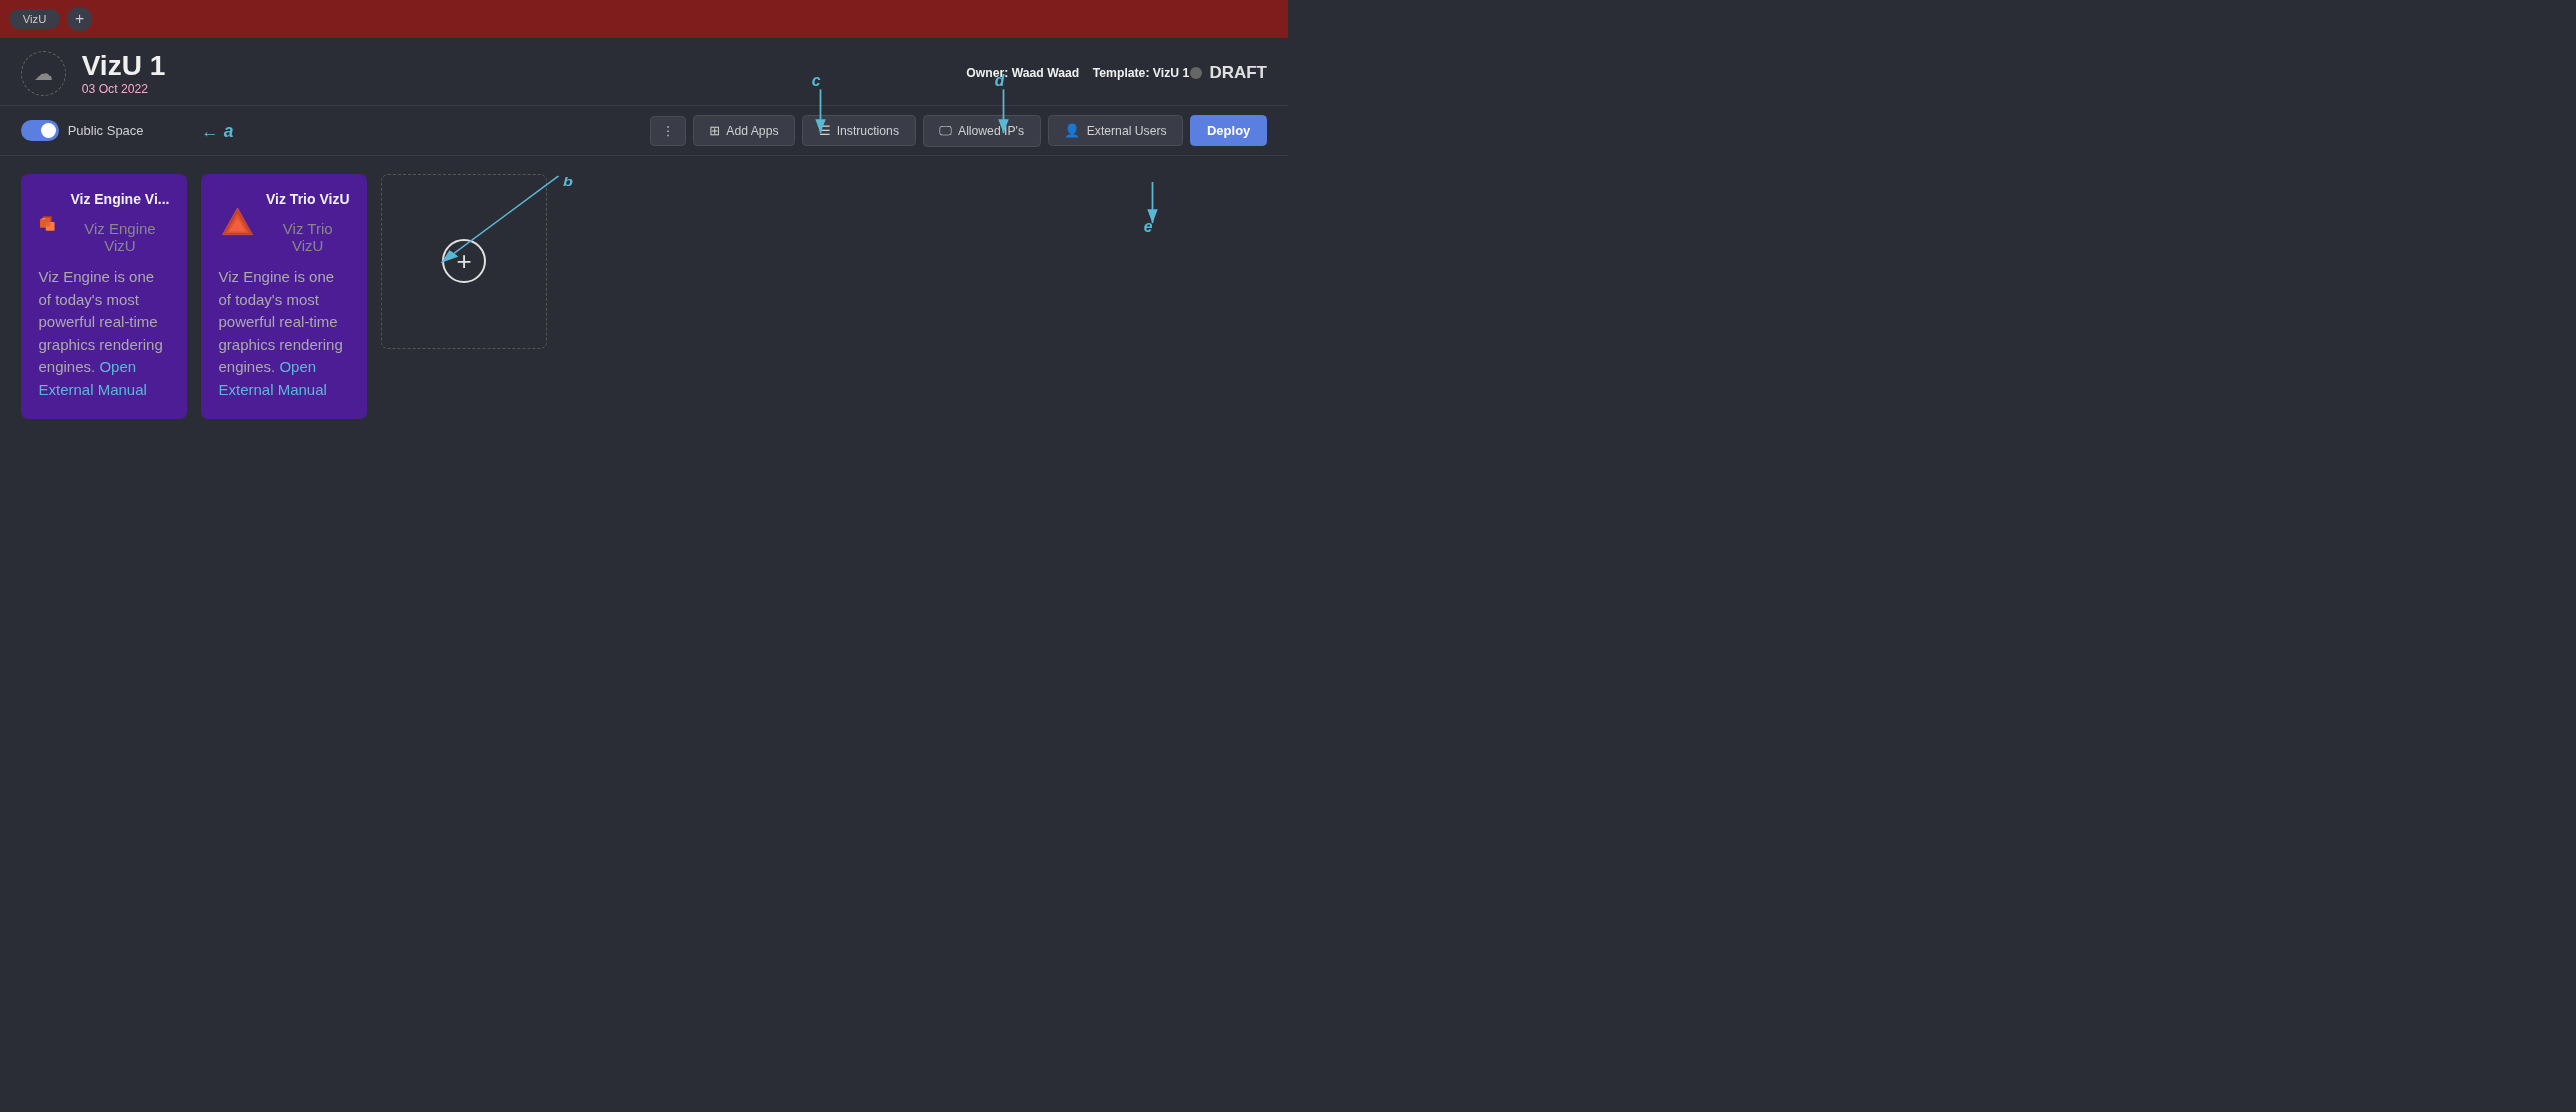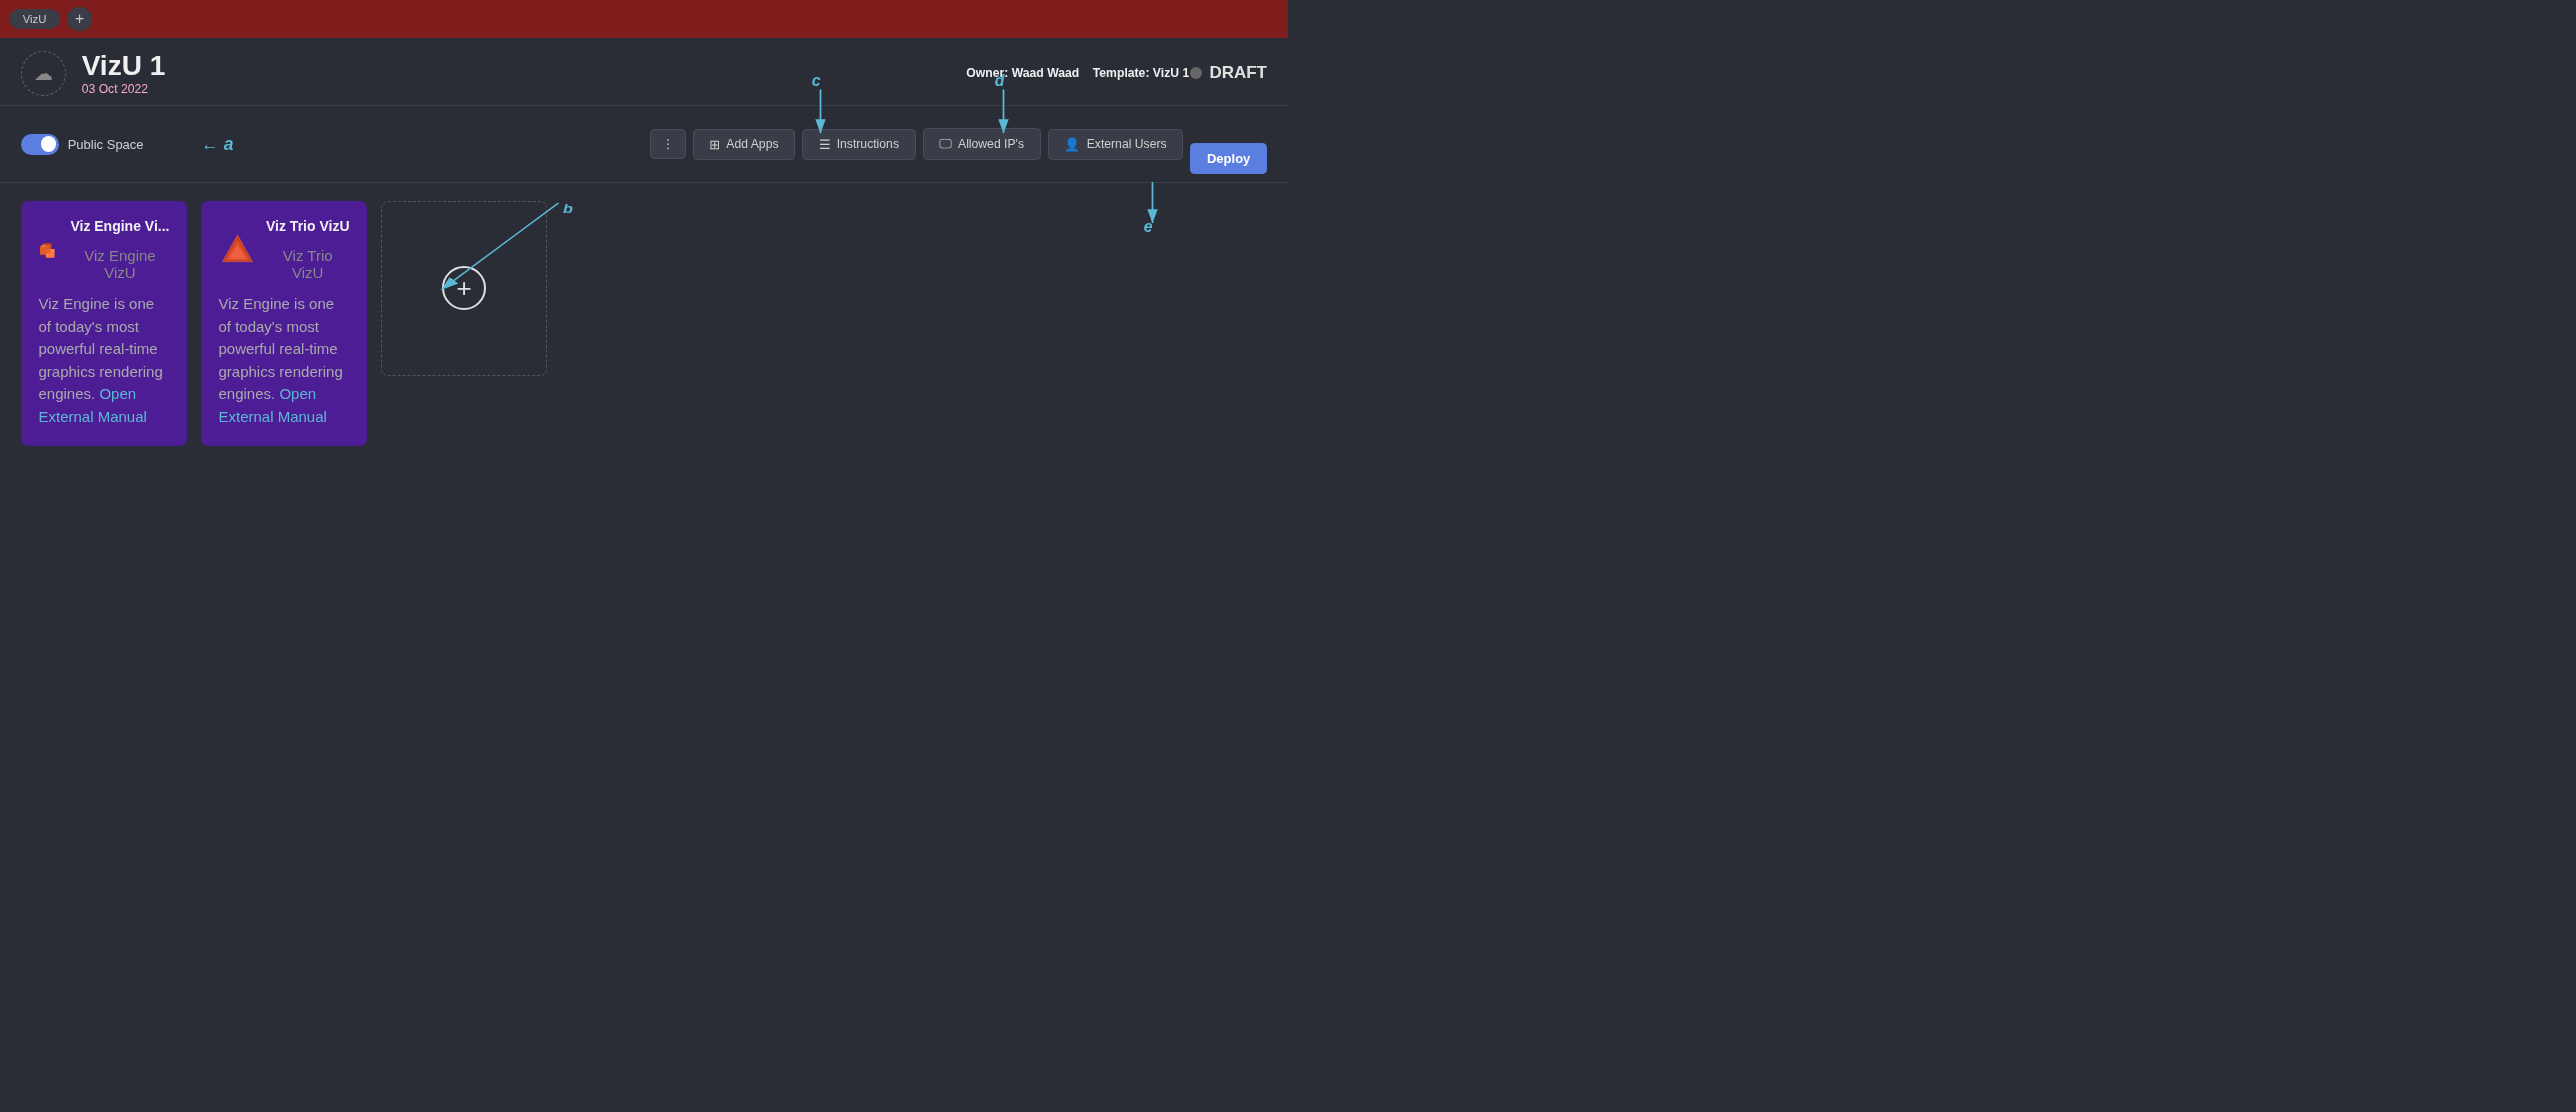--- a/index.html
+++ b/index.html
@@ -175,21 +175,20 @@
     }
     .btn-menu {
       padding: 7px 10.5px;
     }
     .btn-deploy {
       background: #5b7fe0;
       border: 0.9px solid #5b7fe0;
       color: #fff;
       font-weight: 600;
       font-size: 13px;
-      margin-top: 28px;
     }
 
     
     .main-content {
       padding: 17.5px 21px;
       display: flex;
       gap: 14px;
       position: relative;
     }
 

